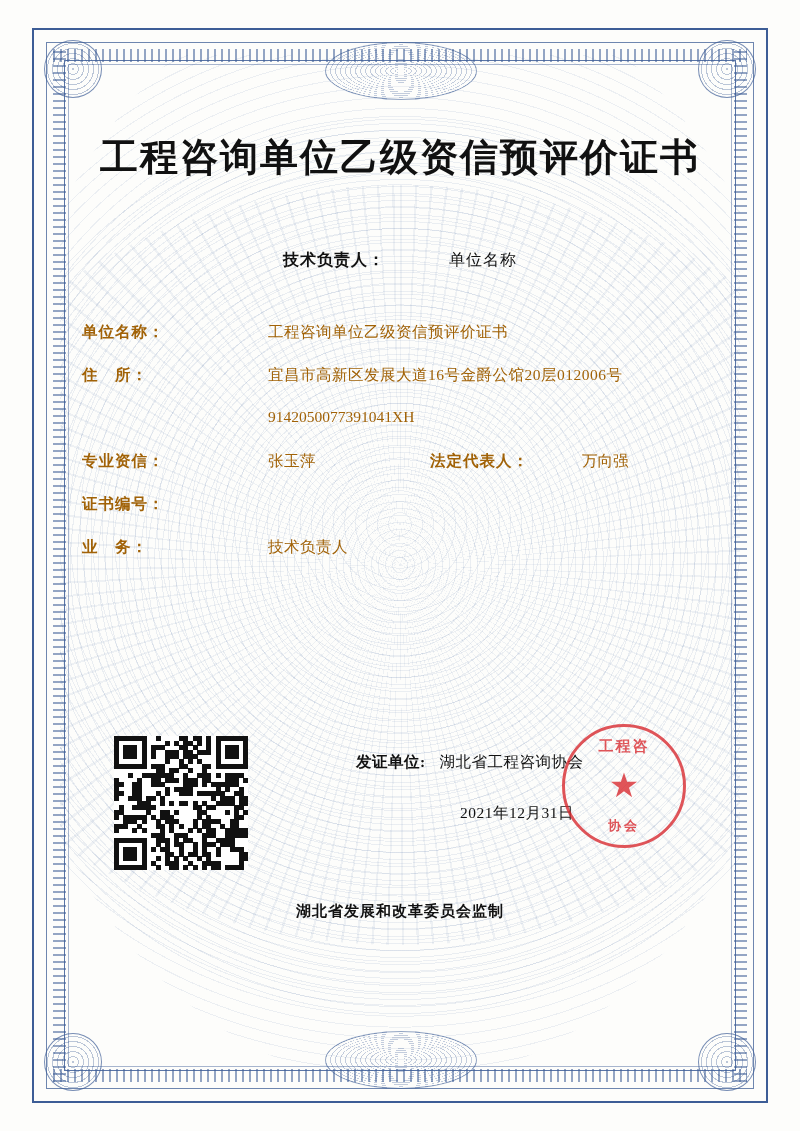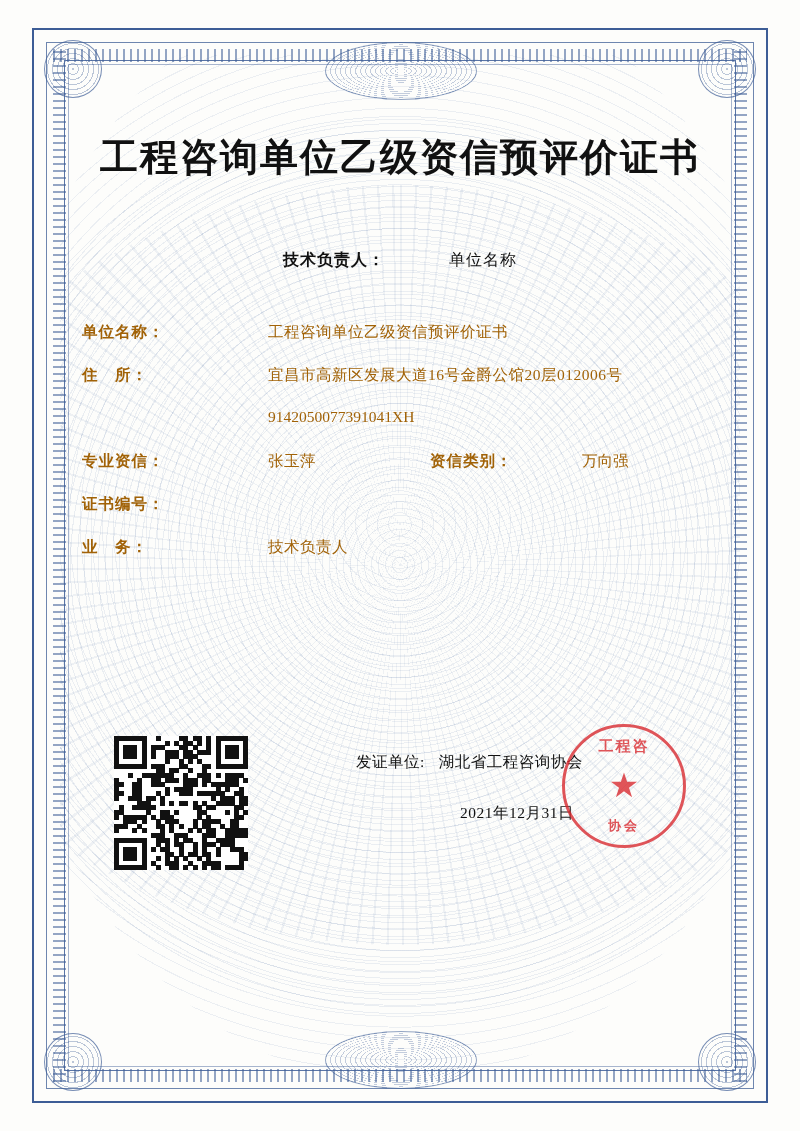--- a/index.html
+++ b/index.html
@@ -306,21 +306,21 @@
   
   .issuer {
     position: absolute;
     left: 288px;
     top: 688px;
     width: 330px;
     text-align: left;
     font-size: 15.5px;
     color: #111;
   }
-  .issuer .line1 .label { font-weight: normal; letter-spacing: 0.5px; }
+  .issuer .line1 .label { font-weight: bold; letter-spacing: 0.5px; }
   .issuer .line1 .value { margin-left: 10px; letter-spacing: 0.5px; }
   .issuer .line2 {
     margin-top: 30px;
     padding-left: 104px;
     letter-spacing: 0.5px;
   }
 
   
   .stamp {
     position: absolute;
@@ -417,21 +417,21 @@
         <span class="field-value">宜昌市高新区发展大道16号金爵公馆20层012006号</span>
       </div>
 
       <div class="field-row">
         <span class="field-value mono-ish">9142050077391041XH</span>
       </div>
 
       <div class="field-row">
         <span class="field-label">专业资信：</span>
         <span class="field-value">张玉萍</span>
-        <span class="field-label2">资信类别：</span>
+        <span class="field-label2">法定代表人：</span>
         <span class="field-value2">万向强</span>
       </div>
 
       <div class="field-row">
         <span class="field-label">证书编号：</span>
       </div>
 
       <div class="field-row">
         <span class="field-label">业　务：</span>
         <span class="field-value">技术负责人</span>
@@ -877,15 +877,16 @@
     </div>
 
     <div class="stamp">
       <div class="txt-top">工程咨</div>
       <div class="star">
           <span>★</span>
         </div>
       <div class="txt-bottom">协会</div>
     </div>
 
+    <div class="footer-note">湖北省发展和改革委员会监制</div>
 
   </div>
 </div>
 
 </body></html>

